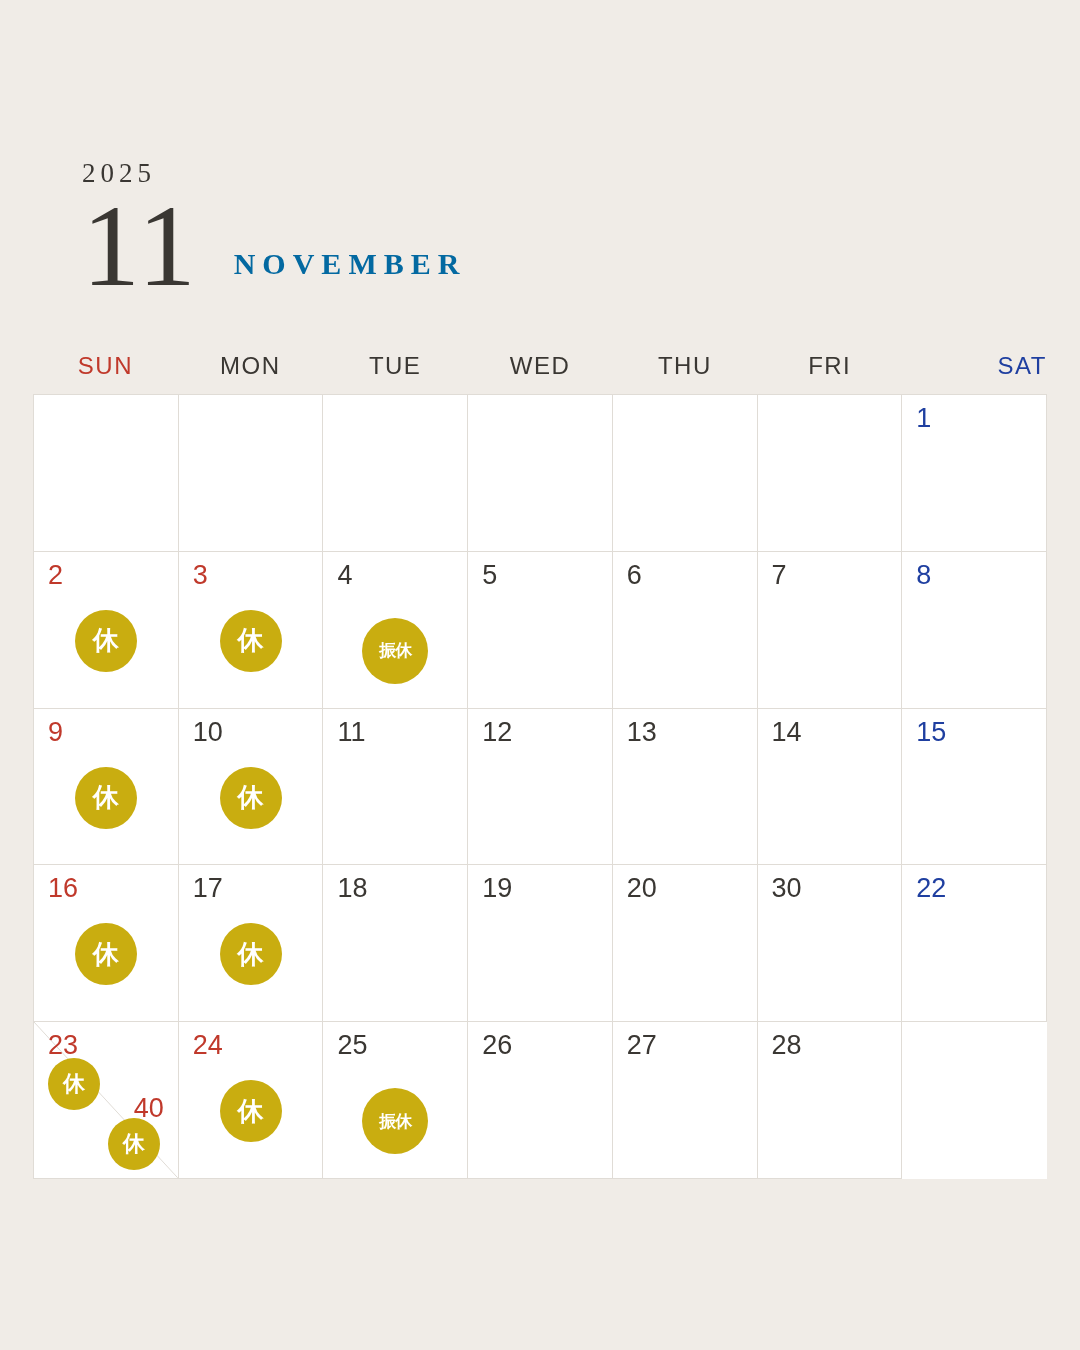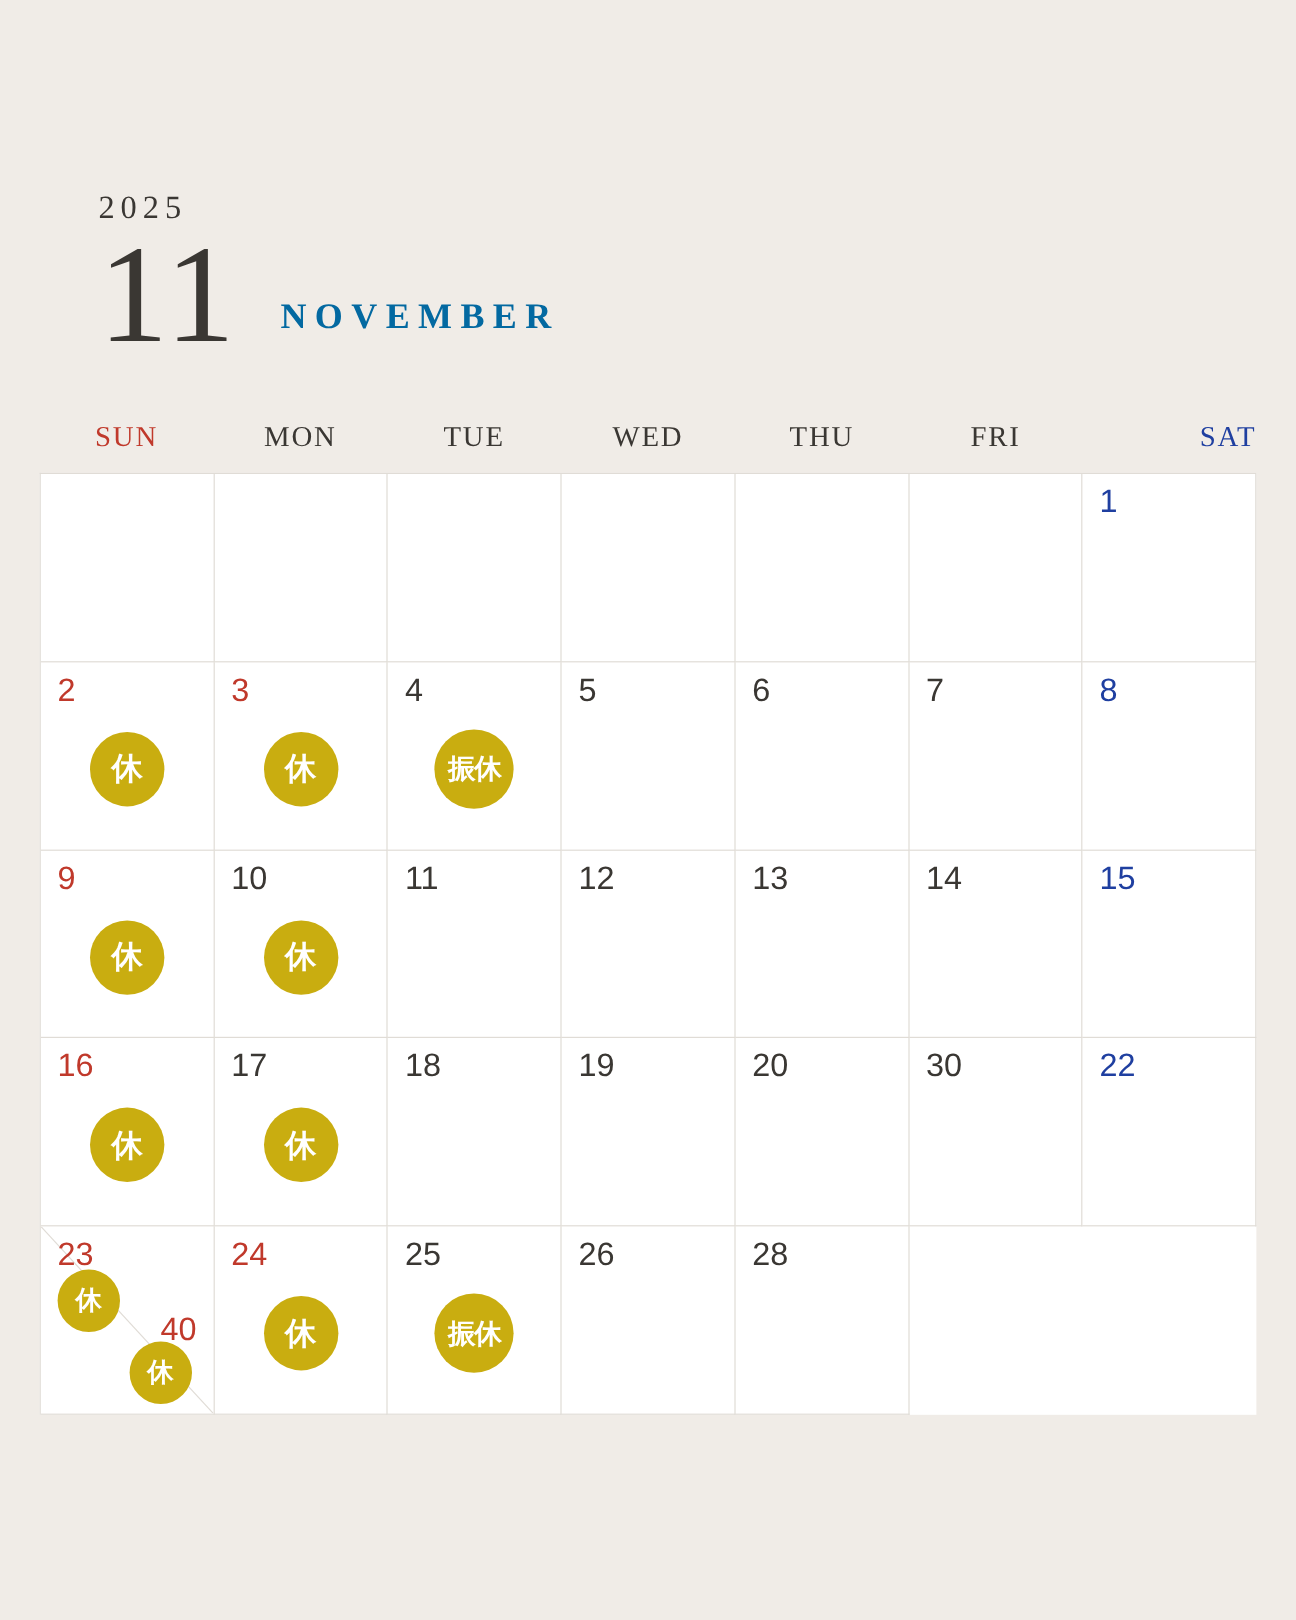--- a/index.html
+++ b/index.html
@@ -64,21 +64,21 @@
     top: 352px;
     width: 1014px;
     display: grid;
     grid-template-columns: repeat(7, 1fr);
   }
   .weekday {
     text-align: center;
     font-size: 24px;
     letter-spacing: 1.5px;
     color: #3a3733;
-    font-family: Liberation Serif, serif;
+    font-family: Liberation Sans, sans-serif;
   }
   .weekday.sun { color: #c0392b; }
   .weekday.sat { color: #1f3fa0; text-align: right; }
 
   
   .grid {
     position: absolute;
     left: 33px;
     top: 394px;
     width: 1014px;
@@ -143,24 +143,24 @@
     width: 62px;
     height: 62px;
     font-size: 26px;
     left: 50%;
     transform: translateX(-50%);
     top: 58px;
   }
   .badge.double {
     width: 66px;
     height: 66px;
-    font-size: 23px;
+    font-size: 17px;
     left: 50%;
     transform: translateX(-50%);
-    top: 56px;
+    top: 66px;
     letter-spacing: -1px;
   }
   
   .badge.split-a {
     width: 52px;
     height: 52px;
     font-size: 22px;
     left: 14px;
     top: 36px;
     transform: none;
@@ -309,17 +309,20 @@
       <div class="badge single">休</div>
     </div>
     <div class="cell">
       <div class="daynum">25</div>
       <div class="badge double">振休</div>
     </div>
     <div class="cell">
       <div class="daynum">26</div>
     </div>
     <div class="cell">
+      <div class="daynum">27</div>
+    </div>
+    <div class="cell">
       <div class="daynum">28</div>
     </div>
 
   </div>
 </div>
 
 </body></html>

